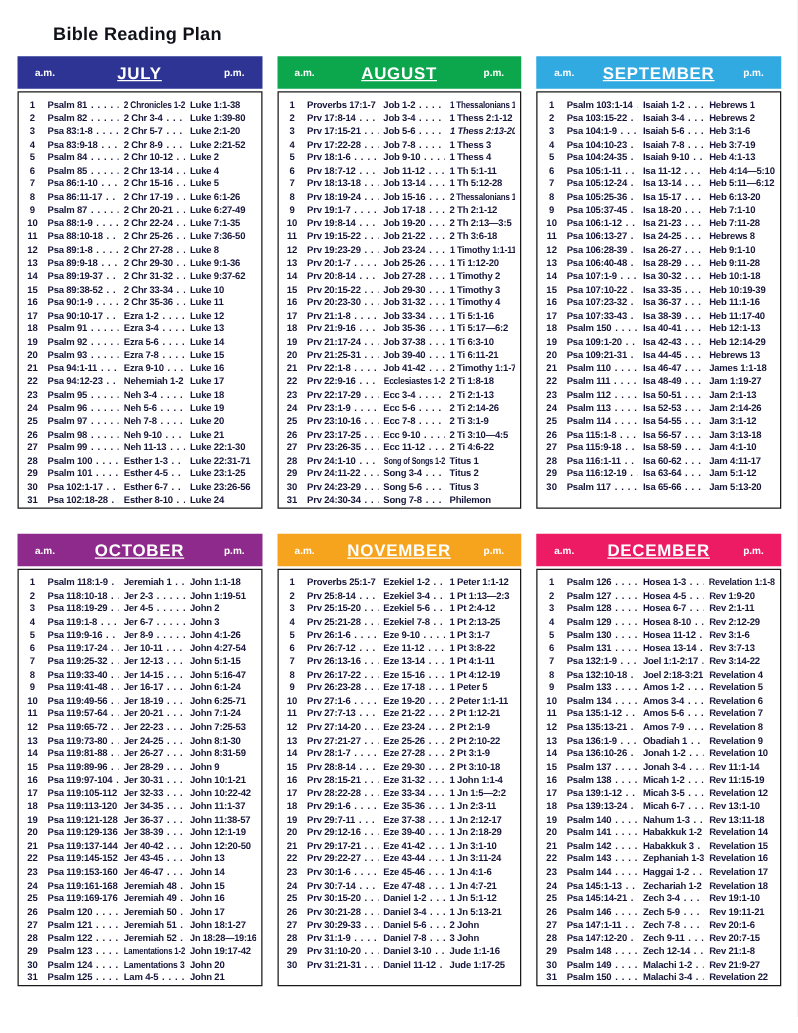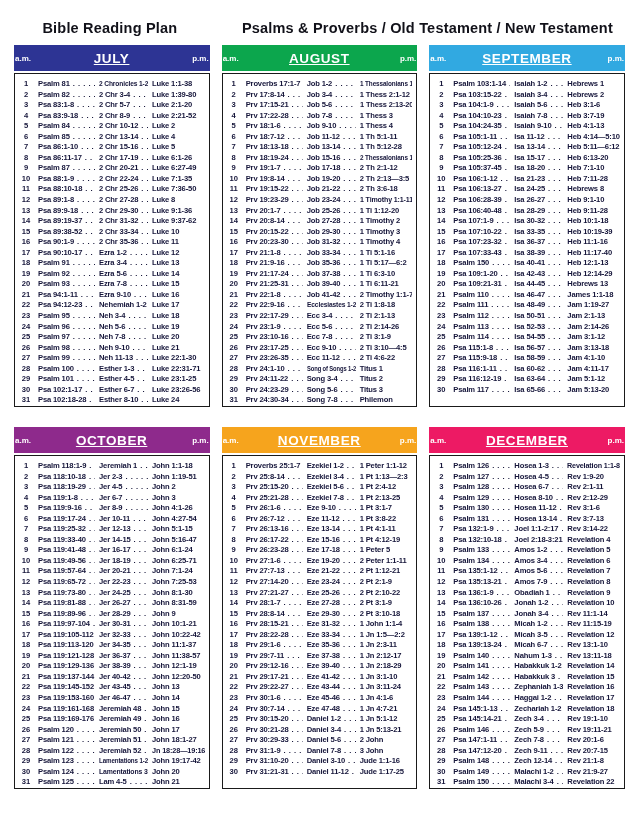--- a/index.html
+++ b/index.html
@@ -15,21 +15,21 @@
   .titles .t{
     text-align:center;font-size:14.5px;font-weight:bold;color:#111119;
     letter-spacing:0.2px;white-space:nowrap;
   }
   .grid{
     display:grid;grid-template-columns:repeat(3,1fr);column-gap:12px;row-gap:20px;
   }
   .month{display:flex;flex-direction:column;}
   .mhead{
     height:26px;display:flex;align-items:center;justify-content:space-between;
-    padding:0 1px;box-sizing:border-box;margin-bottom:2px;
+    padding:0 14px;box-sizing:border-box;margin-bottom:2px;
   }
   .mhead .ampm{font-size:8px;font-weight:bold;color:#ffffff;}
   .mhead .mname{
     font-size:13.5px;font-weight:bold;color:#ffffff;letter-spacing:0.6px;
     white-space:nowrap;
     text-decoration:underline;
   }
   .mbody{
     border:1.5px solid #1a1a1a;background:#fff;height:334px;box-sizing:border-box;
     padding:5px 4px 0 3px;overflow:hidden;
@@ -52,21 +52,20 @@
     color:#15153a;min-width:0;padding-left:3px;letter-spacing:0.5px;
   }
   .dots::before{content:". . . . . . . . . . . . . . . . . . . .";}
 </style>
 </head>
 <body>
 
 <div class="page">
   <div class="titles">
     <span class="t">Bible  Reading  Plan</span>
-    <span class="t">Psalms &amp; Proverbs / Old Testament  / New Testament</span>
   </div>
   <div class="grid" id="months-grid">
       <div class="month">
     <div class="mhead" style="background: rgb(45, 52, 148);">
       <span class="ampm am">a.m.</span>
       <span class="mname">JULY</span>
       <span class="ampm pm">p.m.</span>
     </div>
     <div class="mbody">
           <div class="row">
@@ -543,21 +542,21 @@
     <span class="d">3</span>
     <span class="c">
               <span class="t fit">Prv 17:15-21</span>
               <span class="dots"></span>
             </span>
     <span class="c">
               <span class="t fit">Job 5-6</span>
               <span class="dots"></span>
             </span>
     <span class="c">
-              <span class="t fit" style="transform: scaleX(0.981481);">1 Thess 2:13-20</span>
+              <span class="t fit" style="transform: scaleX(0.981481); font-style: italic;">1 Thess 2:13-20</span>
             </span>
   </div>
           <div class="row">
     <span class="d">4</span>
     <span class="c">
               <span class="t fit">Prv 17:22-28</span>
               <span class="dots"></span>
             </span>
     <span class="c">
               <span class="t fit">Job 7-8</span>

